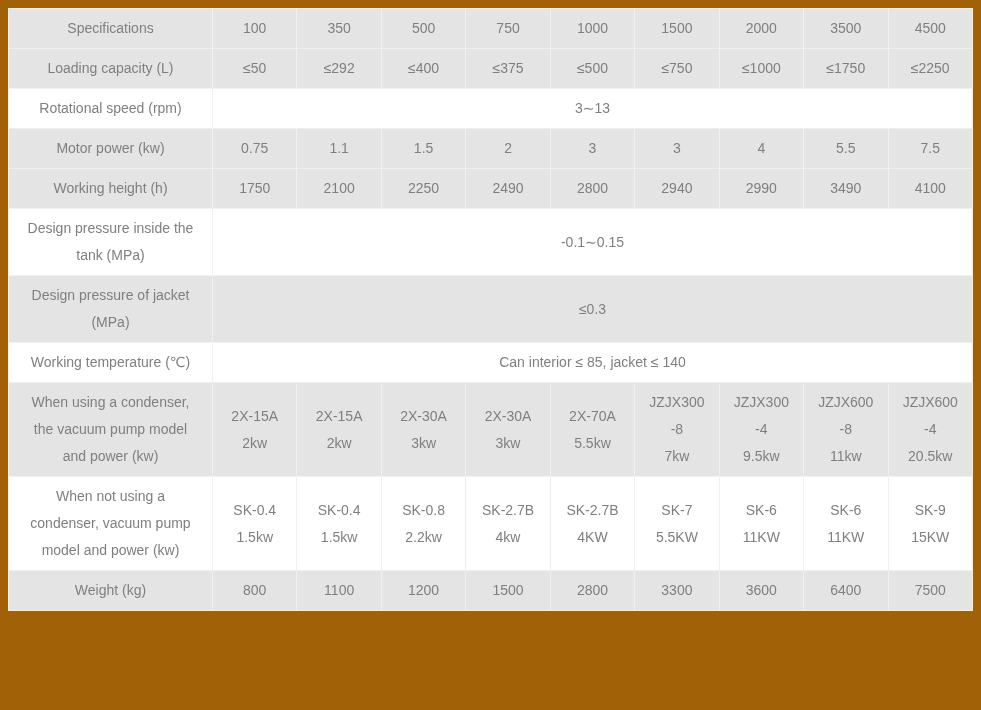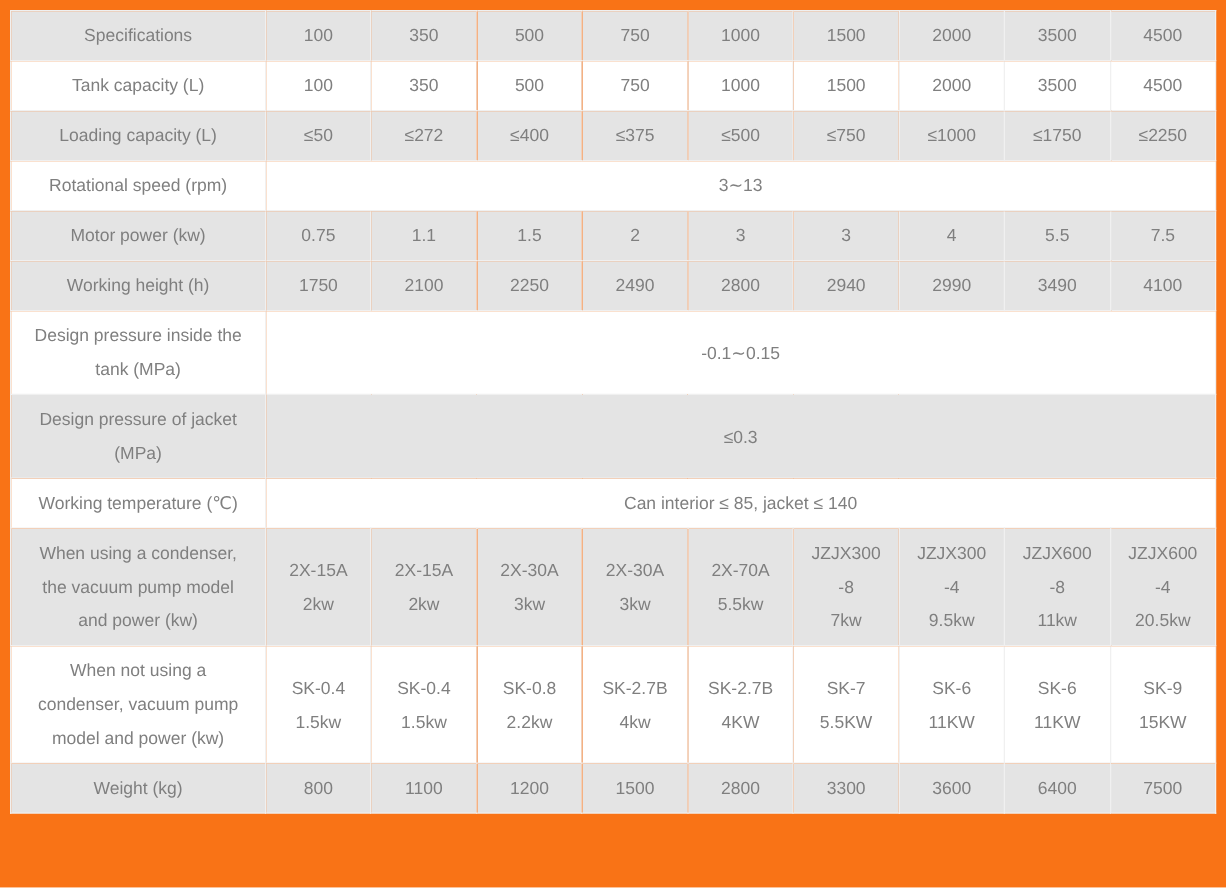--- a/index.html
+++ b/index.html
@@ -6,21 +6,21 @@
     margin: 0;
     padding: 0;
     background: #ffffff;
     font-family: "Liberation Sans", "DejaVu Sans", sans-serif;
   }
   .page {
     width: 981px;
     height: 710px;
     box-sizing: border-box;
     padding: 8px 8px 0 8px;
-    background: #f97316;
+    background: #a16207;
     overflow: hidden;
   }
   table.spec-table {
     border-collapse: collapse;
     table-layout: fixed;
     width: 965px;
     font-size: 14px;
     color: #7f7f7f;
   }
   col.label-col { width: 204px; }
@@ -63,36 +63,24 @@
           <td>100</td>
           <td>350</td>
           <td>500</td>
           <td>750</td>
           <td>1000</td>
           <td>1500</td>
           <td>2000</td>
           <td>3500</td>
           <td>4500</td>
         </tr>
-        <tr>
-          <td class="label-cell">Tank capacity (L)</td>
-          <td>100</td>
-          <td>350</td>
-          <td>500</td>
-          <td>750</td>
-          <td>1000</td>
-          <td>1500</td>
-          <td>2000</td>
-          <td>3500</td>
-          <td>4500</td>
-        </tr>
         <tr class="shade">
           <td class="label-cell">Loading capacity (L)</td>
           <td>≤50</td>
-          <td>≤272</td>
+          <td>≤292</td>
           <td>≤400</td>
           <td>≤375</td>
           <td>≤500</td>
           <td>≤750</td>
           <td>≤1000</td>
           <td>≤1750</td>
           <td>≤2250</td>
         </tr>
         <tr>
           <td class="label-cell">Rotational speed (rpm)</td>

